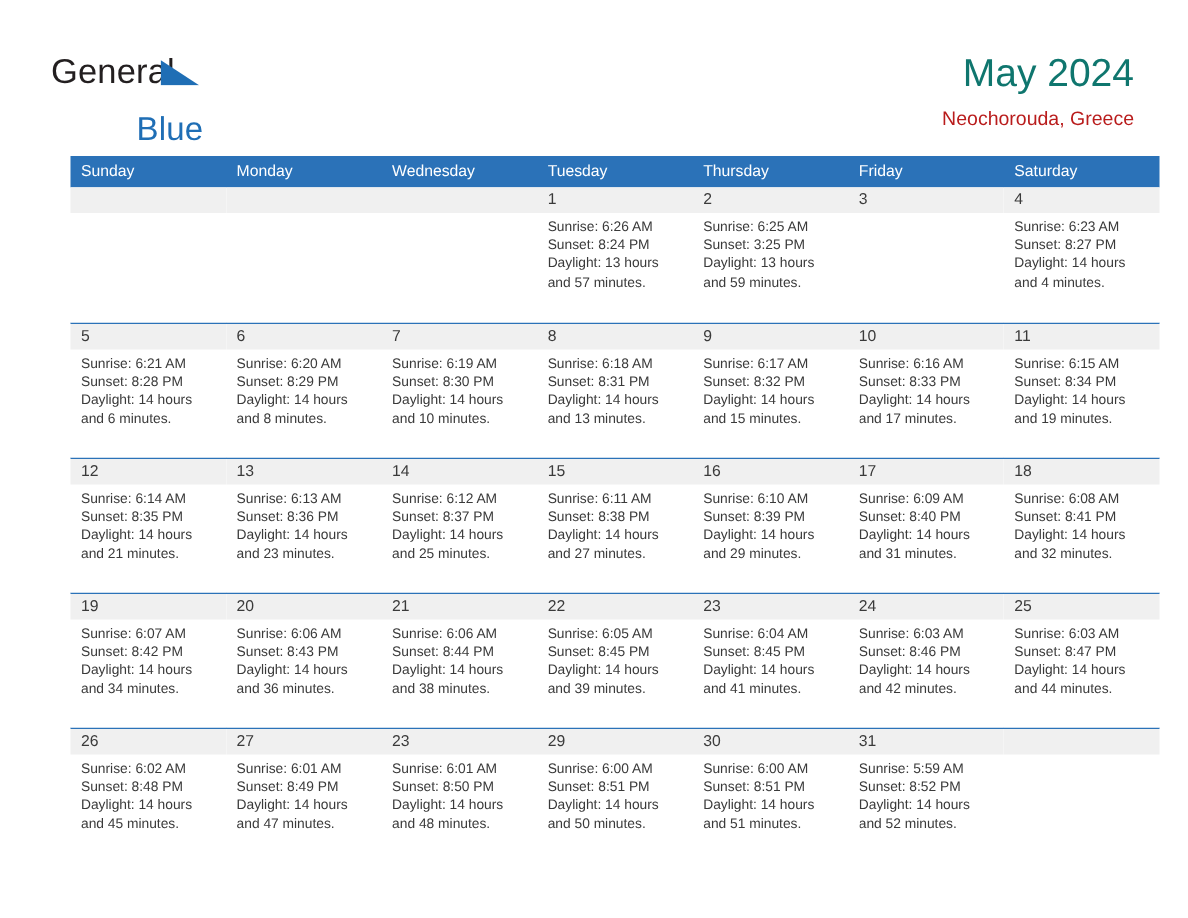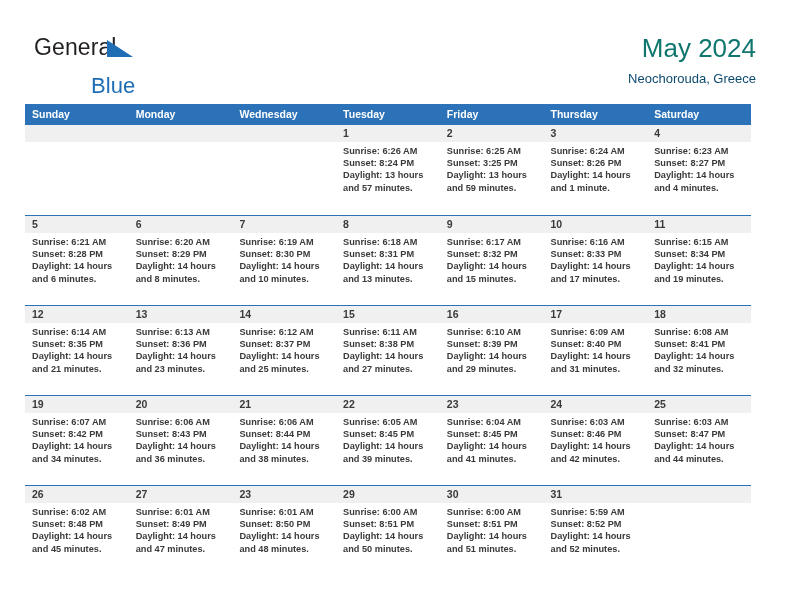--- a/index.html
+++ b/index.html
@@ -74,33 +74,32 @@
   .cal-title {
     font-size: 26px;
     color: #0f766e;
     line-height: 32px;
     font-weight: normal;
     margin: 0;
     white-space: nowrap;
   }
   .cal-subtitle {
     font-size: 13px;
-    color: #0c4a6e;
+    color: #b91c1c;
     line-height: 18px;
     margin: 6px 0 0 0;
     white-space: nowrap;
   }
 
   
   .calendar {
     position: absolute;
-    left: 25px;
+    left: 47px;
     top: 104px;
     width: 726px;
-    font-weight: bold;
   }
   .dow-row {
     display: flex;
     background: #2b72b8;
     height: 21px;
   }
   .dow-cell {
     flex: 0 0 103.714px;
     width: 103.714px;
     box-sizing: border-box;
@@ -180,22 +179,22 @@
 
   </div>
 
   <div class="calendar">
 
     <div class="dow-row">
       <div class="dow-cell">Sunday</div>
       <div class="dow-cell">Monday</div>
       <div class="dow-cell">Wednesday</div>
       <div class="dow-cell">Tuesday</div>
+      <div class="dow-cell">Thursday</div>
       <div class="dow-cell">Friday</div>
-      <div class="dow-cell">Thursday</div>
       <div class="dow-cell">Saturday</div>
     </div>
 
     <div id="weeks-container">
         <div class="week-row">
           <div class="day-cell empty">
             <div class="day-head"></div>
           </div>
           <div class="day-cell empty">
             <div class="day-head"></div>
@@ -214,25 +213,20 @@
           <div class="day-cell">
             <div class="day-head">2</div>
             <div class="day-body">
               <div>Sunrise: 6:25 AM</div>
               <div>Sunset: 3:25 PM</div>
               <div class="wrap">Daylight: 13 hours and 59 minutes.</div>
             </div>
           </div>
           <div class="day-cell">
             <div class="day-head">3</div>
-            <div class="day-body">
-              <div>Sunrise: 6:24 AM</div>
-              <div>Sunset: 8:26 PM</div>
-              <div class="wrap">Daylight: 14 hours and 1 minute.</div>
-            </div>
           </div>
           <div class="day-cell">
             <div class="day-head">4</div>
             <div class="day-body">
               <div>Sunrise: 6:23 AM</div>
               <div>Sunset: 8:27 PM</div>
               <div class="wrap">Daylight: 14 hours and 4 minutes.</div>
             </div>
           </div>
         </div>

